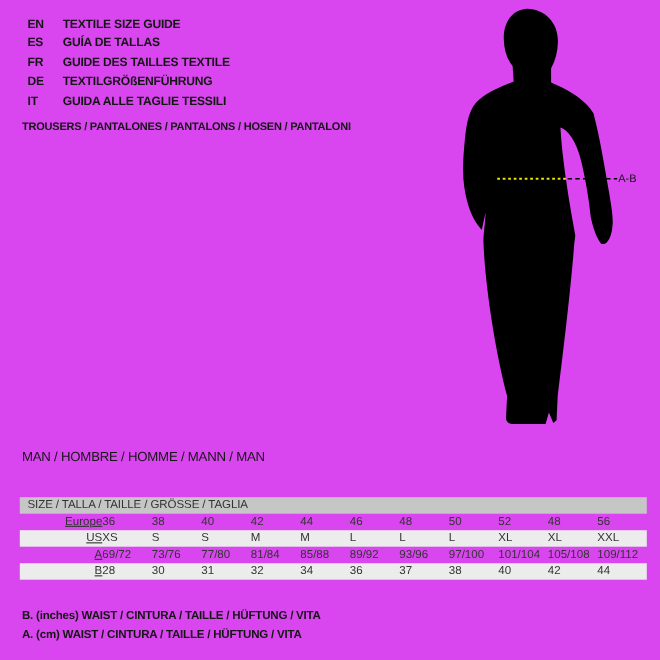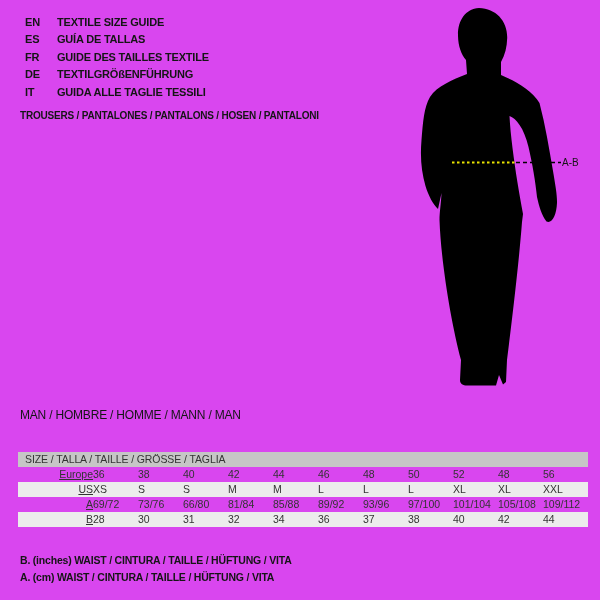--- a/index.html
+++ b/index.html
@@ -127,21 +127,21 @@
         <div class="t-cell">L</div>
         <div class="t-cell">L</div>
         <div class="t-cell">XL</div>
         <div class="t-cell">XL</div>
         <div class="t-cell">XXL</div>
       </div>
       <div class="t-row">
         <div class="t-label">A</div>
         <div class="t-cell">69/72</div>
         <div class="t-cell">73/76</div>
-        <div class="t-cell">66/80</div>
+        <div class="t-cell">77/80</div>
         <div class="t-cell">81/84</div>
         <div class="t-cell">85/88</div>
         <div class="t-cell">89/92</div>
         <div class="t-cell">93/96</div>
         <div class="t-cell">97/100</div>
         <div class="t-cell">101/104</div>
         <div class="t-cell">105/108</div>
         <div class="t-cell">109/112</div>
       </div>
       <div class="t-row" style="background: rgb(236, 236, 236);">

